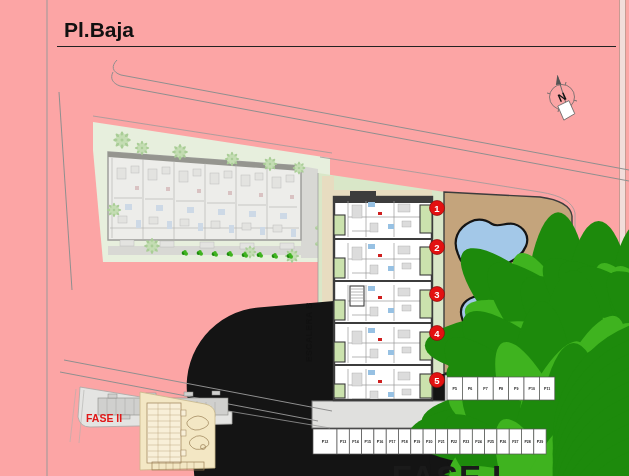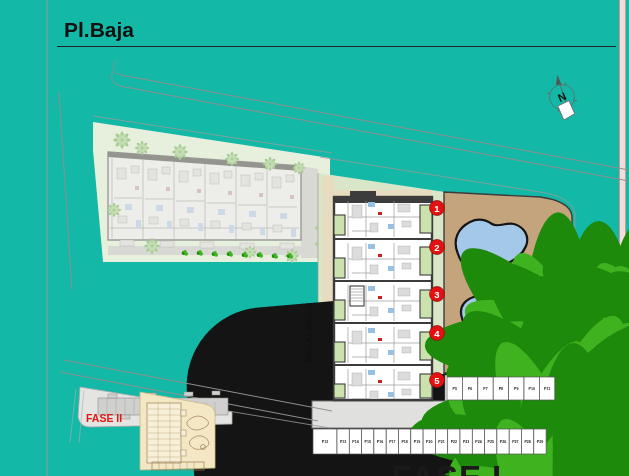--- a/index.html
+++ b/index.html
@@ -1,16 +1,16 @@
 <!DOCTYPE html>
 <html style="--lawn: #d9e7c8; --lawn-pale: #e7efdd; --deck-tan: #c4a47c; --pool-blue: #a3c8e8; --wall-dark: #3c3c3c; --patio-green: #cbe2ad; --fixture-blue: #97c1e3; --accent-red: #cf1f1f; --badge-red: #e31111; --tree-bright: #3fb31f; --tree-dark: #1d8a0c; --inset-beige: #f3e7c4; --fase2-red: #e01818; --border-pink: #c89a92;"><head>
 <meta charset="utf-8">
 <style>
   html,body{margin:0;padding:0;background:#fff;}
-  #stage{position:relative;width:629px;height:476px;background:#14b8a6;overflow:hidden;
+  #stage{position:relative;width:629px;height:476px;background:#fca5a5;overflow:hidden;
          font-family:"Liberation Sans",sans-serif;}
   svg{display:block;}
   svg text{font-family:"Liberation Sans",sans-serif;}
 
   
   .lawn{fill:var(--lawn,#d9e7c8);}
   .lawn-pale{fill:var(--lawn-pale,#e7efdd);}
   .deck{fill:var(--deck-tan,#c4a47c);stroke:#3c3c3c;stroke-width:1.4;}
   .pool{fill:var(--pool-blue,#a3c8e8);stroke:#151515;stroke-width:2.2;}
   .wall{fill:var(--wall-dark,#3c3c3c);}

